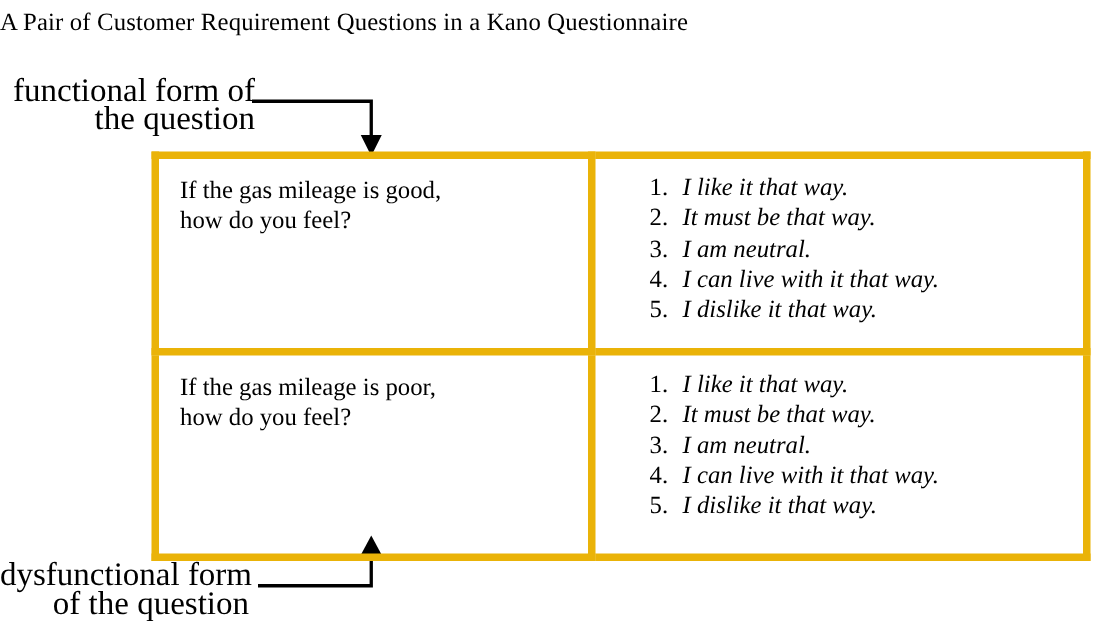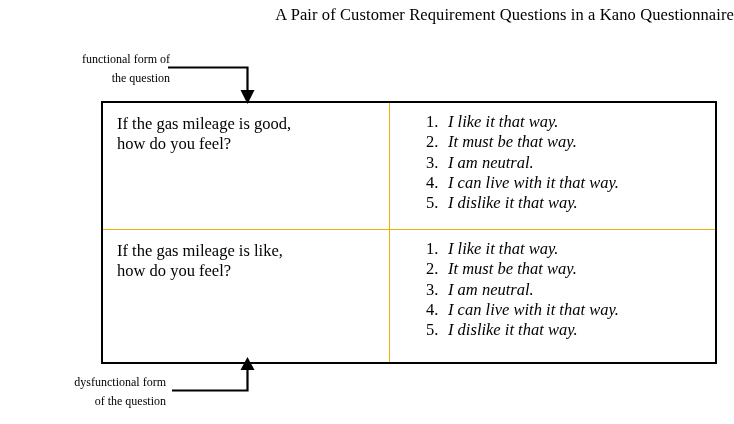--- a/index.html
+++ b/index.html
@@ -15,31 +15,31 @@
     color: #000000;
     overflow: hidden;
   }
 
   
   #figure-title {
     position: absolute;
     left: 0;
     top: 5px;
     width: 734px;
-    text-align: right;
+    text-align: left;
     font-size: 16.5px;
     line-height: 20px;
     letter-spacing: 0.1px;
     white-space: nowrap;
   }
 
   
   .callout-label {
     position: absolute;
-    font-size: 12px;
+    font-size: 22px;
     line-height: 19px;
     text-align: right;
     white-space: pre;
   }
   #functional-label {
     left: 8px;
     top: 50px;
     width: 162px;
   }
   #dysfunctional-label {
@@ -70,21 +70,21 @@
     position: absolute;
     left: 101px;
     top: 101px;
     width: 611px;
     height: 260px;
     border-collapse: collapse;
     table-layout: fixed;
     border: 2px solid #000000;
   }
   #kano-table td {
-    border: 1px solid #eab308;
+    border: 5px solid #eab308;
     vertical-align: top;
     padding: 0;
   }
   #kano-table tr:first-child td { height: 126px; }
   #kano-table tr:last-child  td { height: 132px; }
 
   td.question-cell { width: 286px; }
   td.answers-cell  { width: 325px; }
 
   .question-text {
@@ -155,21 +155,21 @@
           <li><span class="num">1.</span><span class="txt">I like it that way.</span></li>
           <li><span class="num">2.</span><span class="txt">It must be that way.</span></li>
           <li><span class="num">3.</span><span class="txt">I am neutral.</span></li>
           <li><span class="num">4.</span><span class="txt">I can live with it that way.</span></li>
           <li><span class="num">5.</span><span class="txt">I dislike it that way.</span></li>
         </ul>
       </td>
     </tr>
     <tr>
       <td class="question-cell">
-        <div class="question-text">If the gas mileage is like,
+        <div class="question-text">If the gas mileage is poor,
 how do you feel?</div>
       </td>
       <td class="answers-cell">
         <ul class="answer-list">
           <li><span class="num">1.</span><span class="txt">I like it that way.</span></li>
           <li><span class="num">2.</span><span class="txt">It must be that way.</span></li>
           <li><span class="num">3.</span><span class="txt">I am neutral.</span></li>
           <li><span class="num">4.</span><span class="txt">I can live with it that way.</span></li>
           <li><span class="num">5.</span><span class="txt">I dislike it that way.</span></li>
         </ul>

